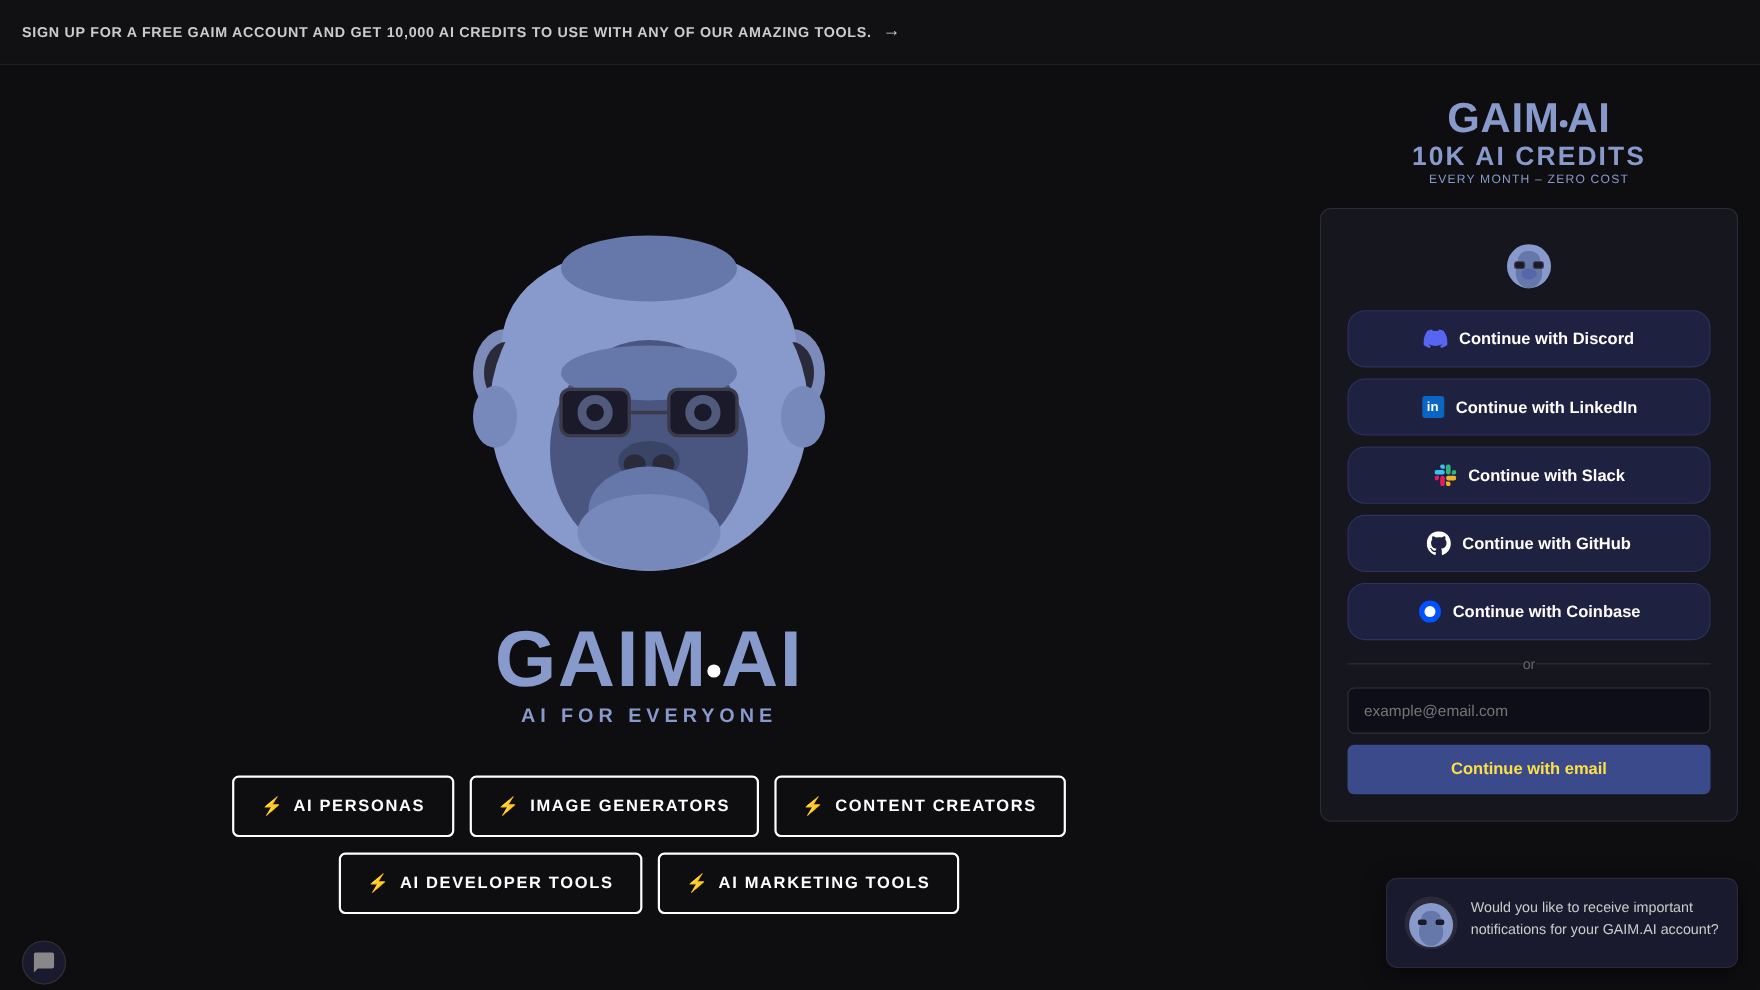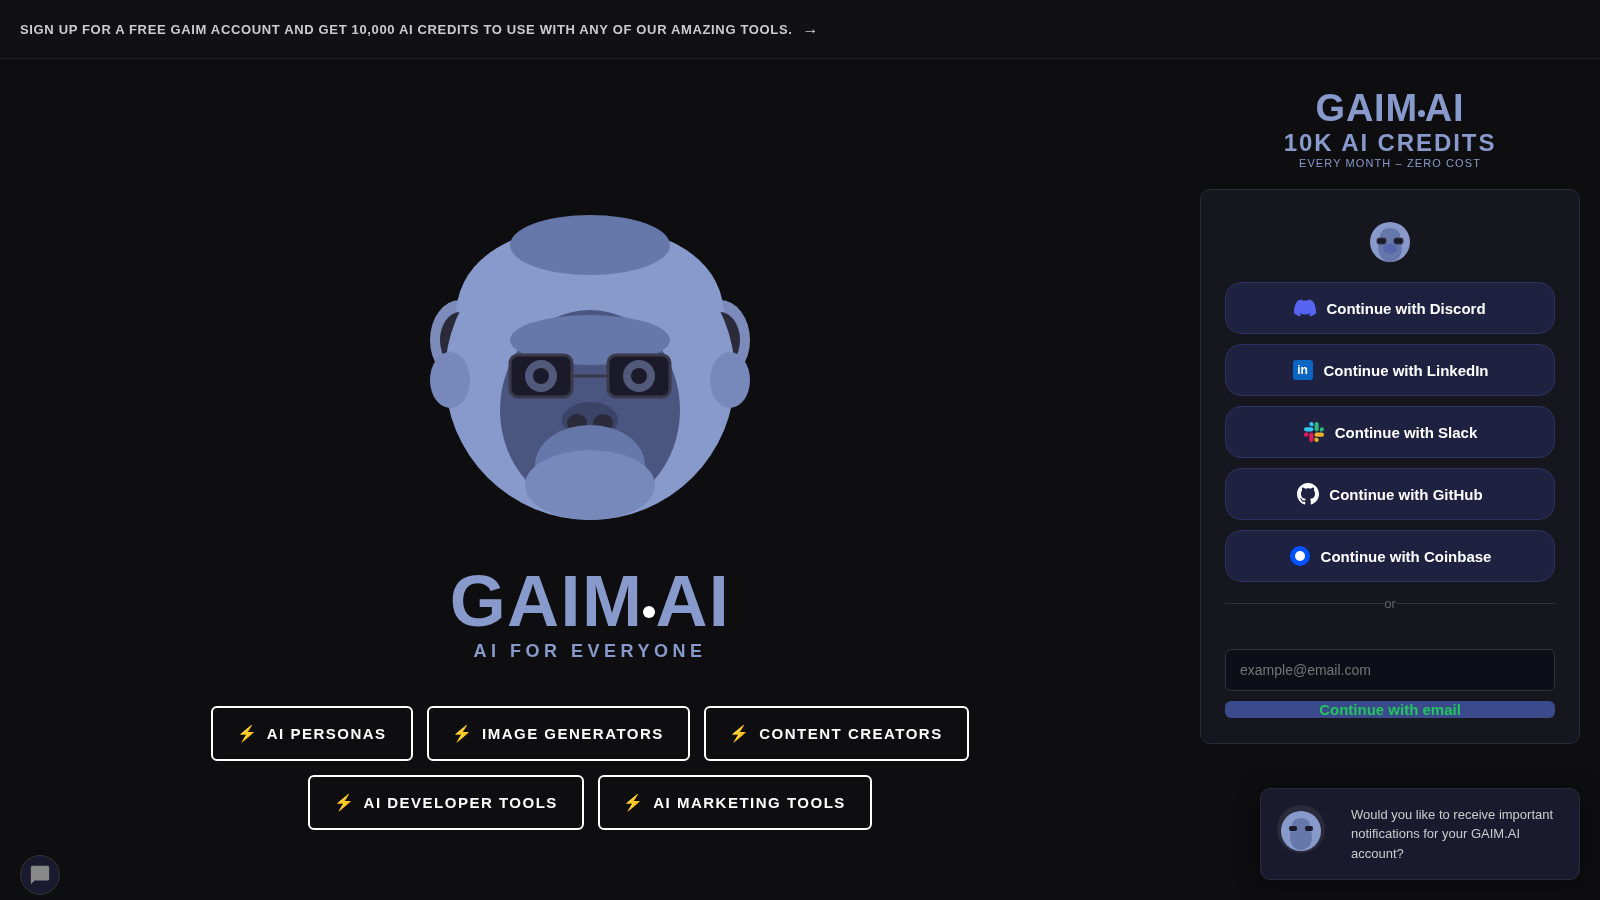--- a/index.html
+++ b/index.html
@@ -267,29 +267,29 @@
     #email-input {
       width: 100%;
       padding: 12px 14px;
       background: #0e0e18;
       border: 1px solid #333;
       border-radius: 6px;
       color: #666;
       font-size: 14px;
       outline: none;
       margin-bottom: 10px;
-      margin-top: 24px;
     }
 
     #continue-email-btn {
       width: 100%;
+      padding: 14px;
       background: #3a4a8a;
       border: none;
       border-radius: 6px;
-      color: #22c55e;
+      color: #fde047;
       font-size: 15px;
       font-weight: 600;
       cursor: pointer;
     }
 
     
     #notification-popup {
       position: absolute;
       bottom: 20px;
       right: 20px;
@@ -299,21 +299,21 @@
       border-radius: 10px;
       padding: 16px;
       display: flex;
       flex-direction: column;
       gap: 10px;
       box-shadow: 0 4px 20px rgba(0,0,0,0.5);
     }
 
     #notification-content {
       display: flex;
-      gap: 26px;
+      gap: 12px;
       align-items: flex-start;
     }
 
     #notif-avatar {
       width: 48px;
       height: 48px;
       flex-shrink: 0;
       border-radius: 50%;
       overflow: hidden;
       background: #2a2a3a;

